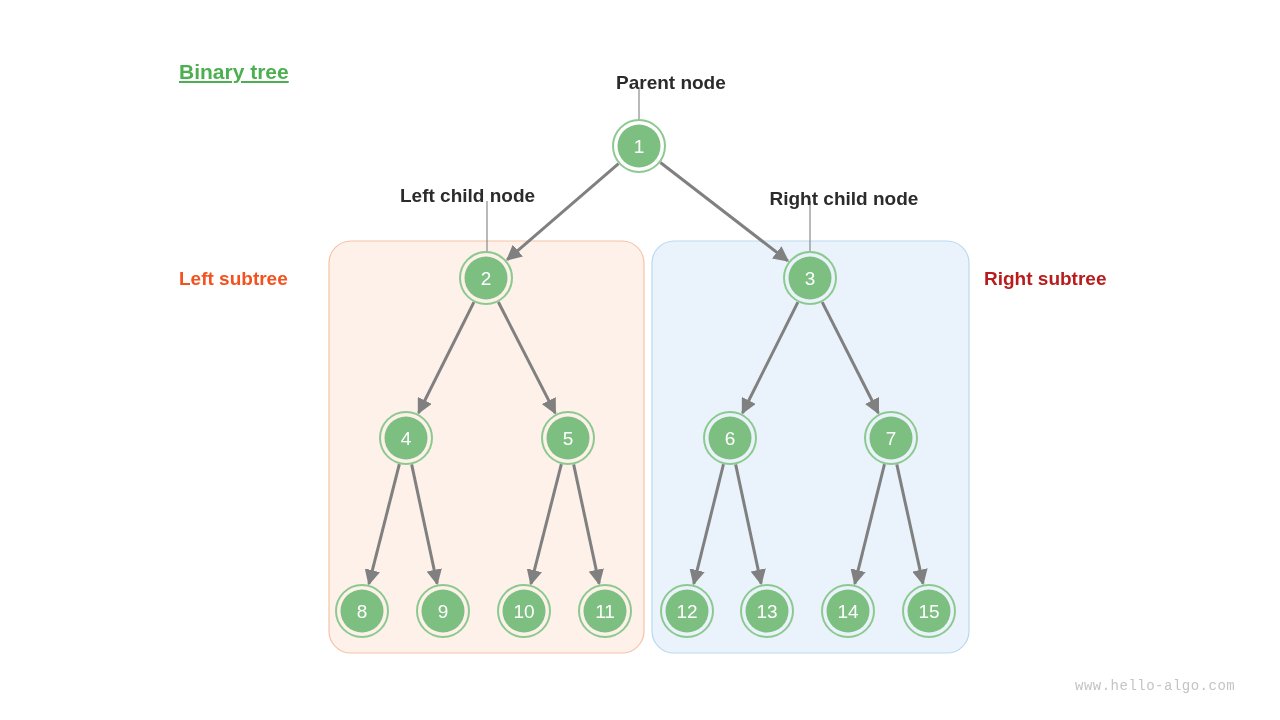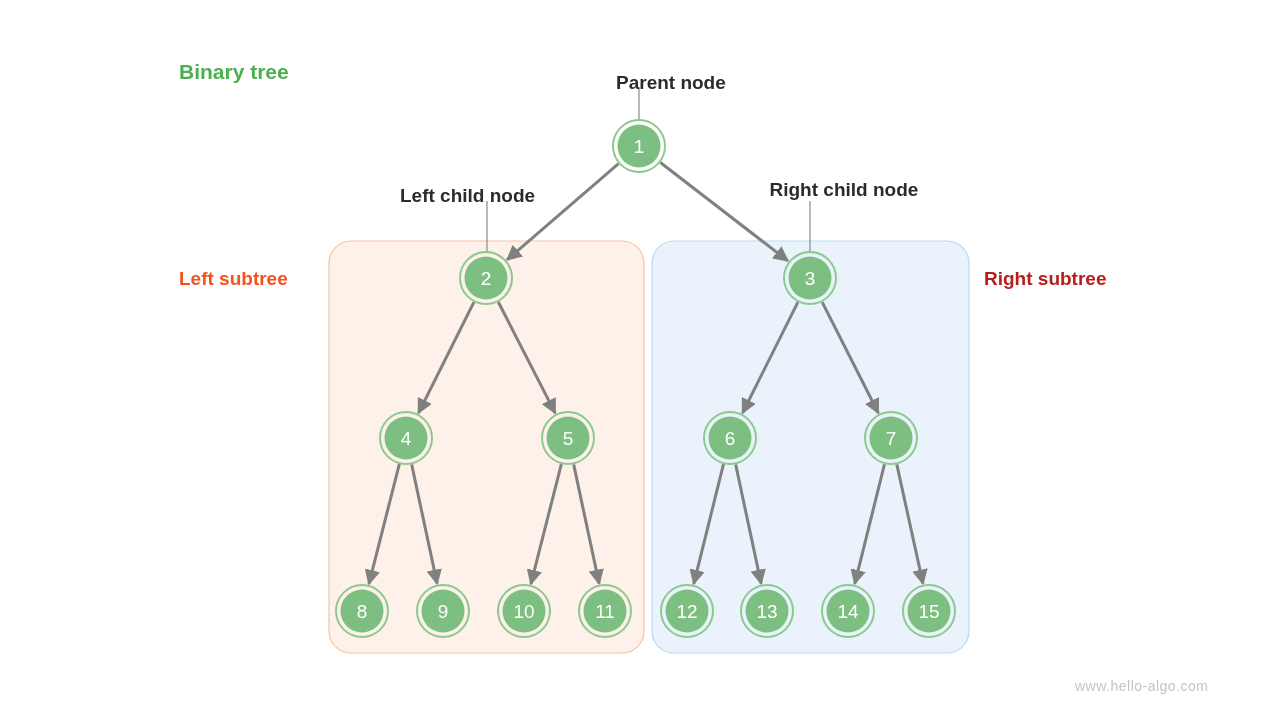--- a/index.html
+++ b/index.html
@@ -48,21 +48,21 @@
     font-size: 19px;
     color: #2b2b2b;
   }
   .node-text {
     font-family: "Liberation Sans", sans-serif;
     font-size: 19px;
     fill: #ffffff;
   }
   .watermark {
     position: absolute;
-    font-family: Liberation Sans, sans-serif;
+    font-family: Liberation Mono, monospace;
     font-size: 14px;
     color: #c4c4c4;
     letter-spacing: 0.5px;
     white-space: nowrap;
   }
 </style>
 </head>
 <body>
 
 <div id="stage">
@@ -171,27 +171,27 @@
         <circle cx="848" cy="611" r="21.5" fill="#7CBF80"></circle>
         <text x="848" y="618" text-anchor="middle" class="node-text" fill="#ffffff">14</text>
       </g>
       <g>
         <circle cx="929" cy="611" r="26" fill="none" stroke="#8CC98F" stroke-width="2"></circle>
         <circle cx="929" cy="611" r="21.5" fill="#7CBF80"></circle>
         <text x="929" y="618" text-anchor="middle" class="node-text" fill="#ffffff">15</text>
       </g>
     </svg>
 
-  <div class="label title-label" id="title-label" style="left: 179px; top: 61px;">Binary tree</div>
+  <div class="label title-label" id="title-label" style="left: 179px; top: 61px; text-decoration: underline;">Binary tree</div>
 
   <div class="label left-subtree-label" id="left-subtree-label" style="left: 179px; top: 269px; text-align: right;">Left subtree</div>
 
   <div class="label right-subtree-label" id="right-subtree-label" style="left: 984px; top: 269px;">Right subtree</div>
 
   <div class="label callout-label" id="callout-parent-node" style="top: 73px; left: 584px; margin-left: 32px;">Parent node</div>
 
   <div class="label callout-label" id="callout-left-child-node" style="top: 186px; left: 400px;">Left child node</div>
 
-  <div class="label callout-label" id="callout-right-child-node" style="top: 180px; left: 735.5px; padding-left: 34px;">Right child node</div>
+  <div class="label callout-label" id="callout-right-child-node" style="top: 189px; left: 735.5px; padding-left: 34px;">Right child node</div>
 
   <div class="watermark" id="watermark" style="left: 1075px; top: 678px;">www.hello-algo.com</div>
 
 </div>
 
 </body></html>

